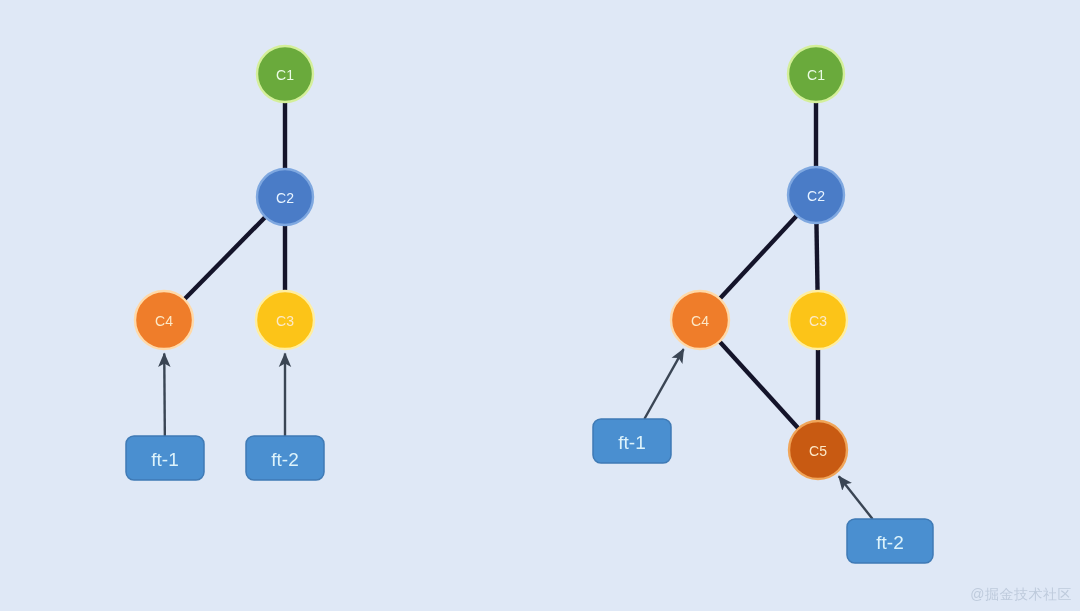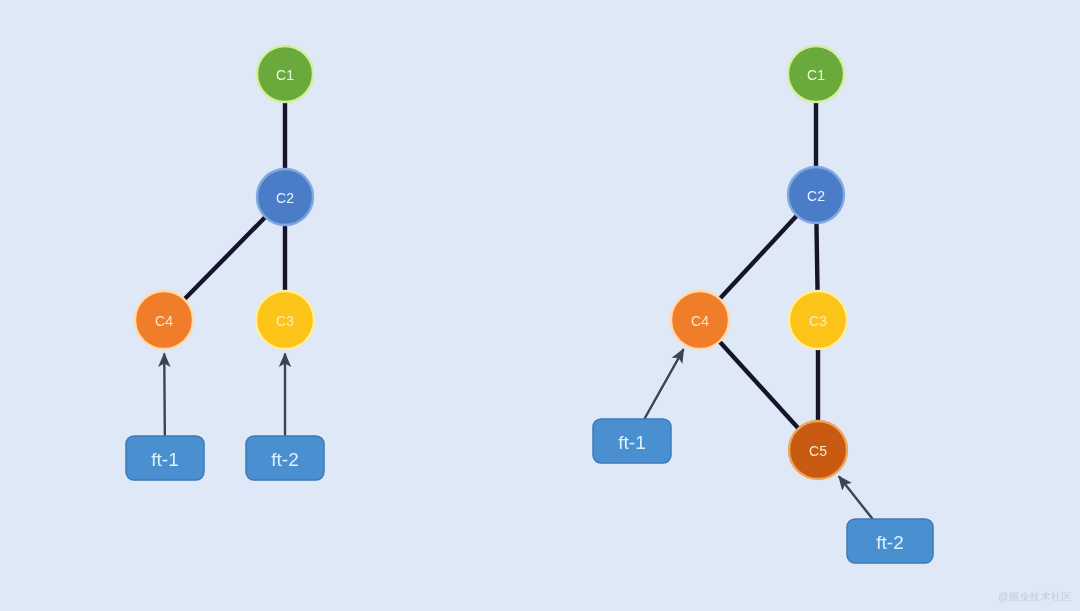--- a/index.html
+++ b/index.html
@@ -40,21 +40,21 @@
     fill: #ddf3fb;
     text-anchor: middle;
     dominant-baseline: central;
     font-family: "Liberation Sans", sans-serif;
     pointer-events: none;
   }
   .watermark {
     position: absolute;
     right: 8px;
     bottom: 7px;
-    font-size: 10px;
+    font-size: 14px;
     color: #b9c6d8;
     letter-spacing: 0.5px;
     font-family: "Liberation Sans", sans-serif;
     opacity: 0.85;
     user-select: none;
   }
 </style>
 </head>
 <body>
 

